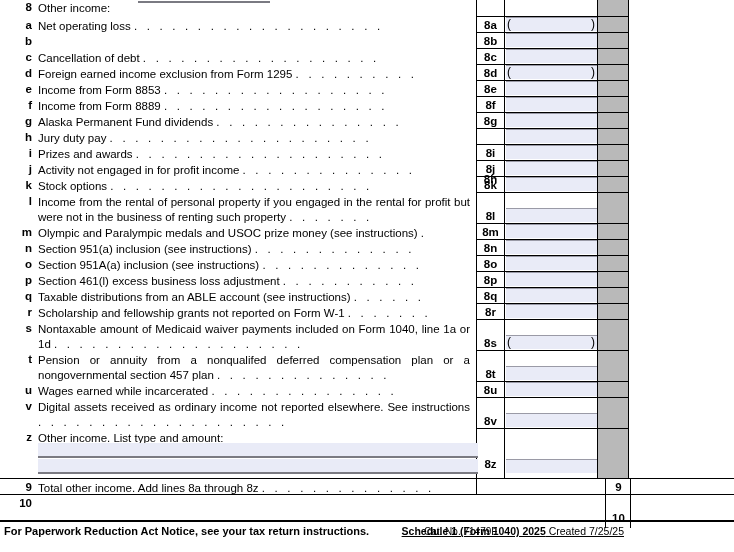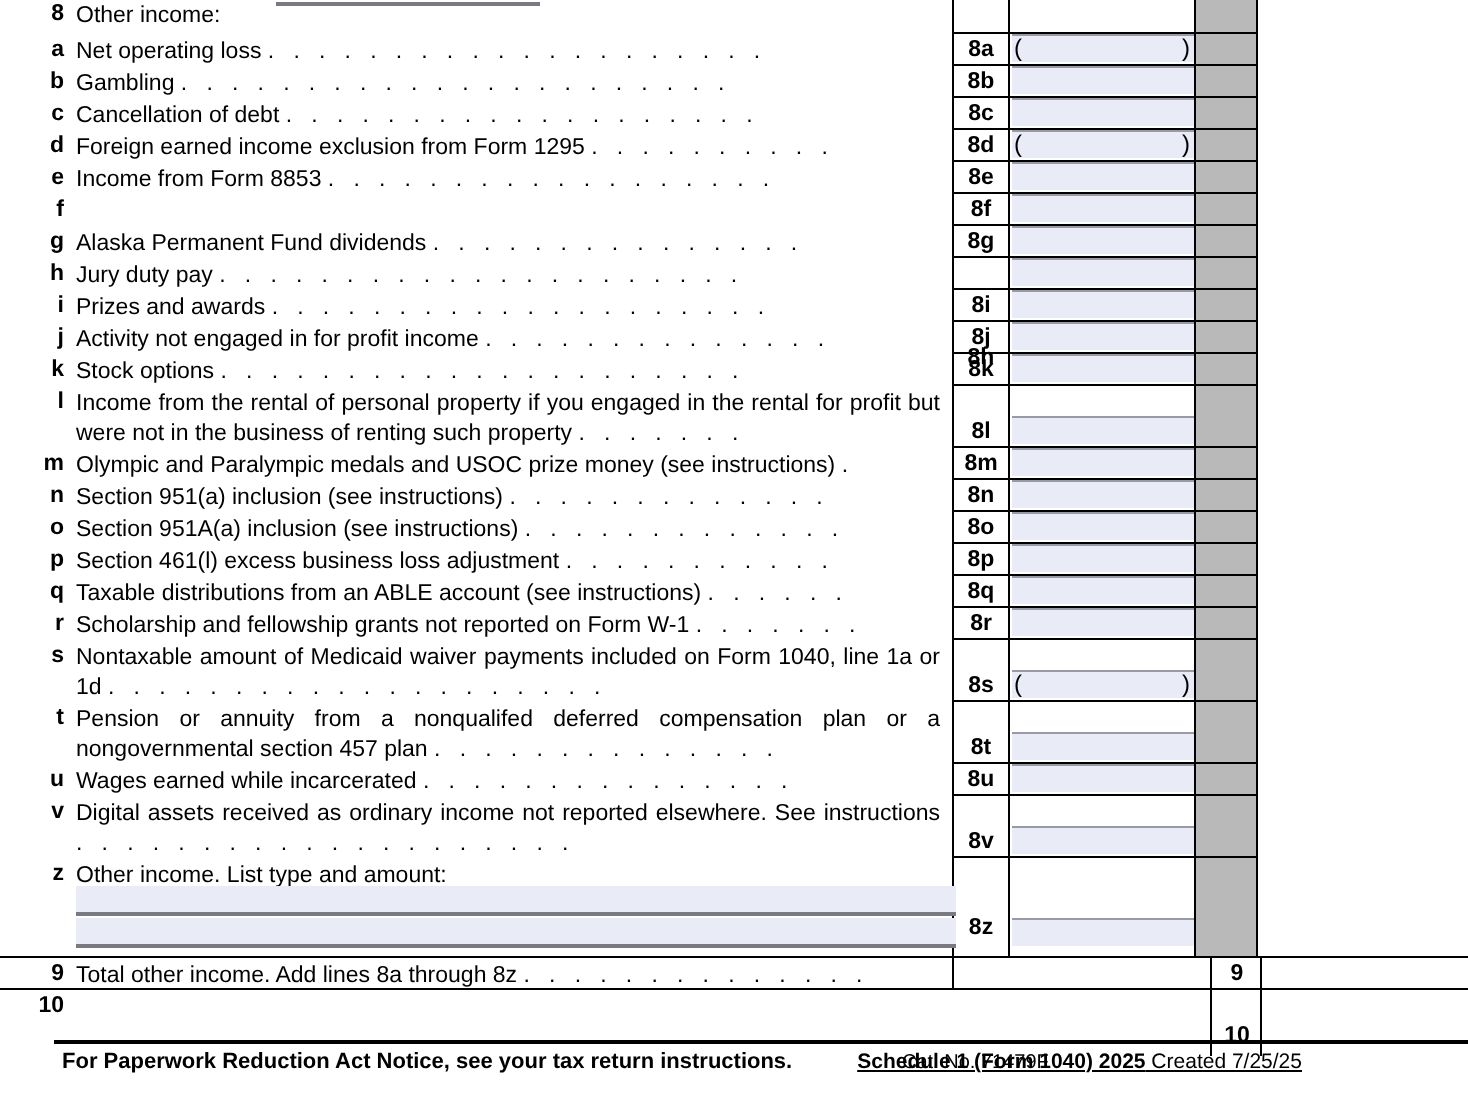--- a/index.html
+++ b/index.html
@@ -159,21 +159,21 @@
   .hrule-full {
     position: absolute;
     background: #000000;
     height: 1px;
   }
 
   
   .footer {
     position: absolute;
     left: 0; top: 520px;
-    width: 628px; height: 24px; margin-left: 27px;
+    width: 628px; height: 24px;
   }
   .footer-rule {
     position: absolute;
     left: 0; top: 0;
     width: 734px; height: 2px;
     background: #000000;
   }
   .footer-left {
     position: absolute;
     left: 4px; top: 5px;
@@ -217,21 +217,20 @@
   <div id="rows-container">
       <div class="row" style="top: 16px; height: 16px;">
         <span class="letter" style="top: 3px;">a</span>
         <span class="desc" style="top: 3px;"><span>Net operating loss</span> <span class="leader">.  .  .  .  .  .  .  .  .  .  .  .  .  .  .  .  .  .  .  .</span></span>
         <span class="code" style="top: 3px;">8a</span>
         <div class="field neg" style="top: 1px; height: 14px;"></div>
         <div class="rowline" style="top: 0px;"></div>
       </div>
       <div class="row" style="top: 32px; height: 16px;">
         <span class="letter" style="top: 3px;">b</span>
-        <span class="desc" style="top: 3px;"><span>Gambling</span> <span class="leader">.  .  .  .  .  .  .  .  .  .  .  .  .  .  .  .  .  .  .  .  .  .</span></span>
         <span class="code" style="top: 3px;">8b</span>
         <div class="field" style="top: 1px; height: 14px;"></div>
         <div class="rowline" style="top: 0px;"></div>
       </div>
       <div class="row" style="top: 48px; height: 16px;">
         <span class="letter" style="top: 3px;">c</span>
         <span class="desc" style="top: 3px;"><span>Cancellation of debt</span> <span class="leader">.  .  .  .  .  .  .  .  .  .  .  .  .  .  .  .  .  .  .</span></span>
         <span class="code" style="top: 3px;">8c</span>
         <div class="field" style="top: 1px; height: 14px;"></div>
         <div class="rowline" style="top: 0px;"></div>
@@ -245,20 +244,21 @@
       </div>
       <div class="row" style="top: 80px; height: 16px;">
         <span class="letter" style="top: 3px;">e</span>
         <span class="desc" style="top: 3px;"><span>Income from Form 8853</span> <span class="leader">.  .  .  .  .  .  .  .  .  .  .  .  .  .  .  .  .  .</span></span>
         <span class="code" style="top: 3px;">8e</span>
         <div class="field" style="top: 1px; height: 14px;"></div>
         <div class="rowline" style="top: 0px;"></div>
       </div>
       <div class="row" style="top: 96px; height: 16px;">
         <span class="letter" style="top: 3px;">f</span>
+        <span class="desc" style="top: 3px;"><span>Income from Form 8889</span> <span class="leader">.  .  .  .  .  .  .  .  .  .  .  .  .  .  .  .  .  .</span></span>
         <span class="code" style="top: 3px;">8f</span>
         <div class="field" style="top: 1px; height: 14px;"></div>
         <div class="rowline" style="top: 0px;"></div>
       </div>
       <div class="row" style="top: 112px; height: 16px;">
         <span class="letter" style="top: 3px;">g</span>
         <span class="desc" style="top: 3px;"><span>Alaska Permanent Fund dividends</span> <span class="leader">.  .  .  .  .  .  .  .  .  .  .  .  .  .  .</span></span>
         <span class="code" style="top: 3px;">8g</span>
         <div class="field" style="top: 1px; height: 14px;"></div>
         <div class="rowline" style="top: 0px;"></div>

